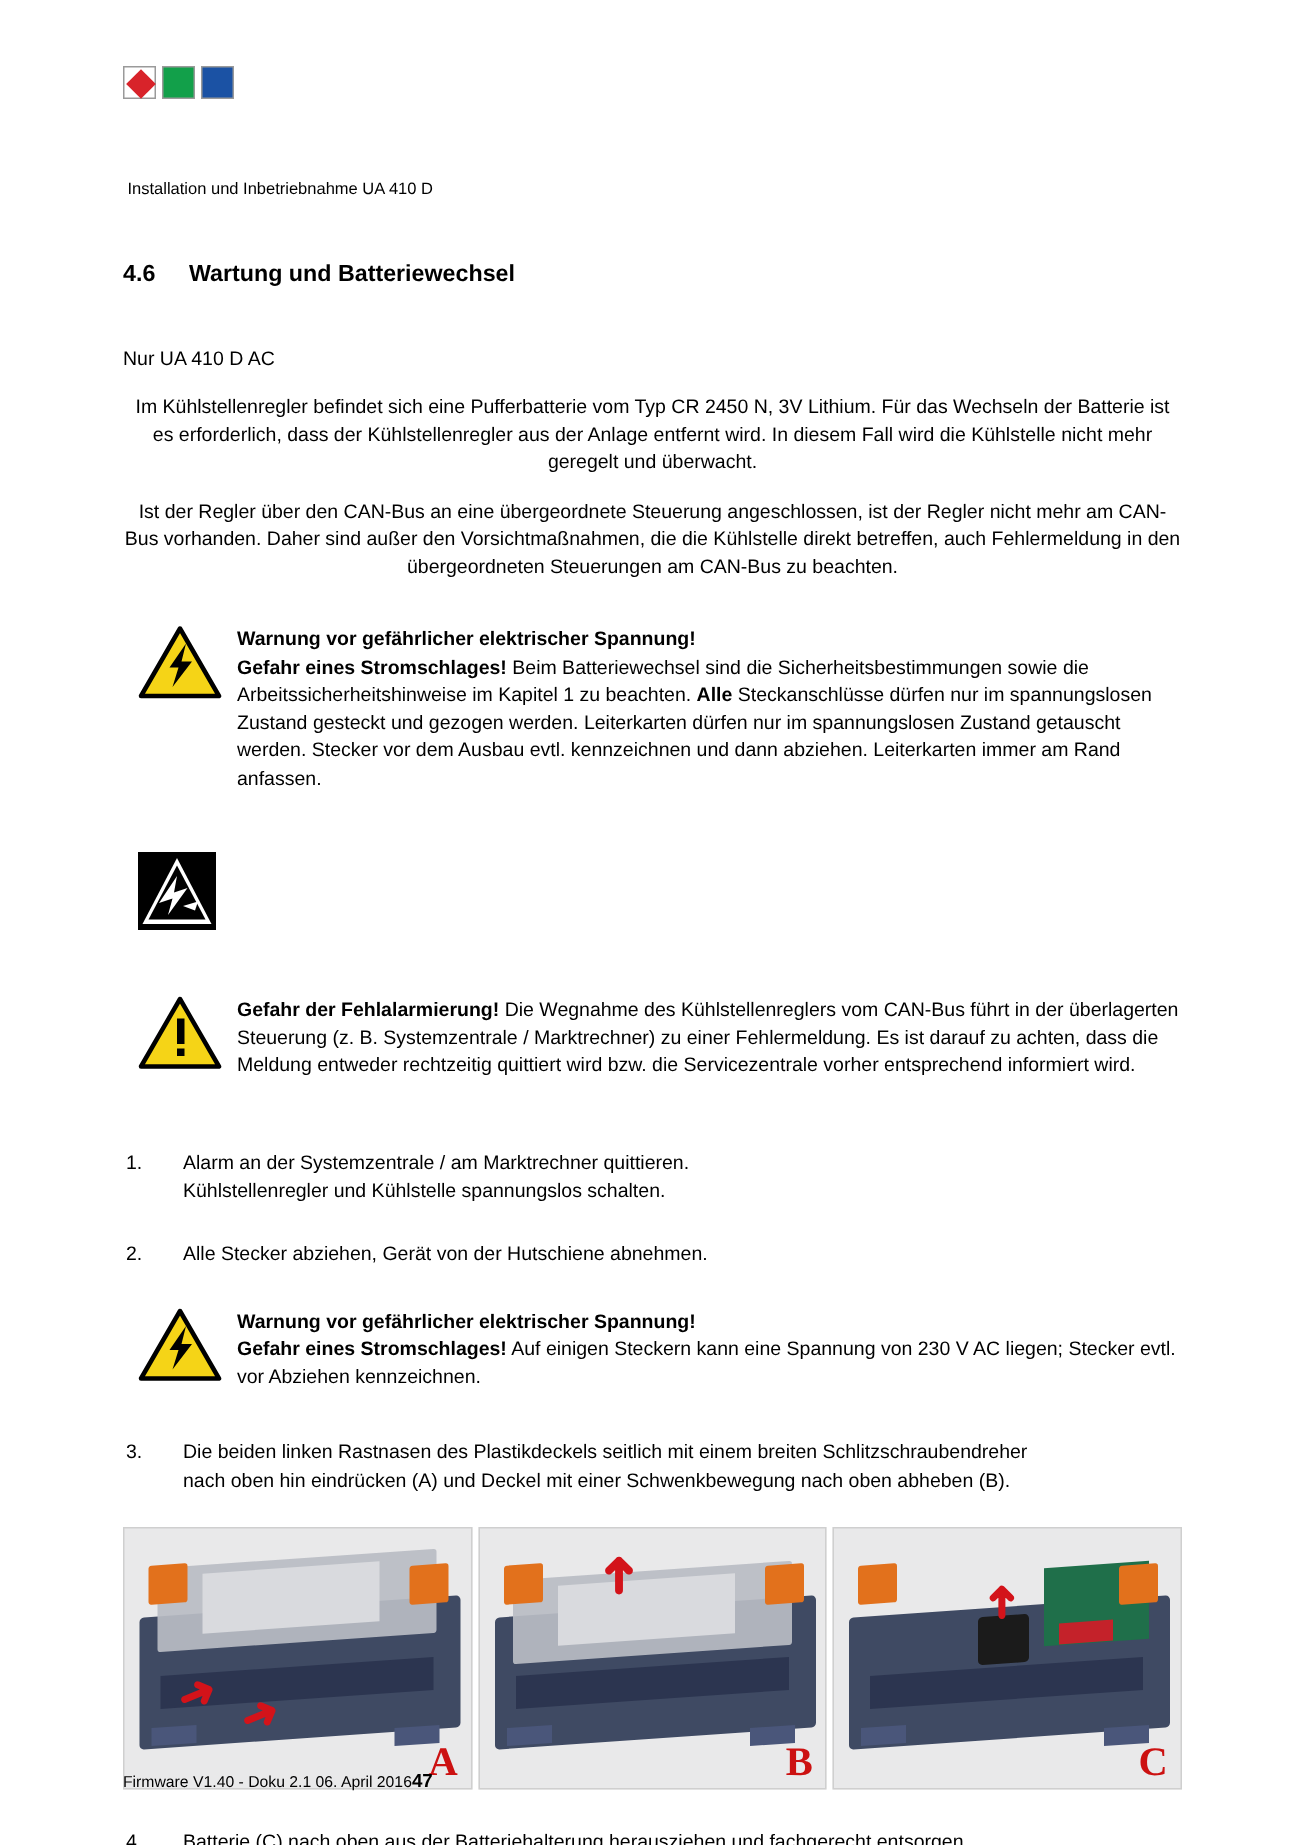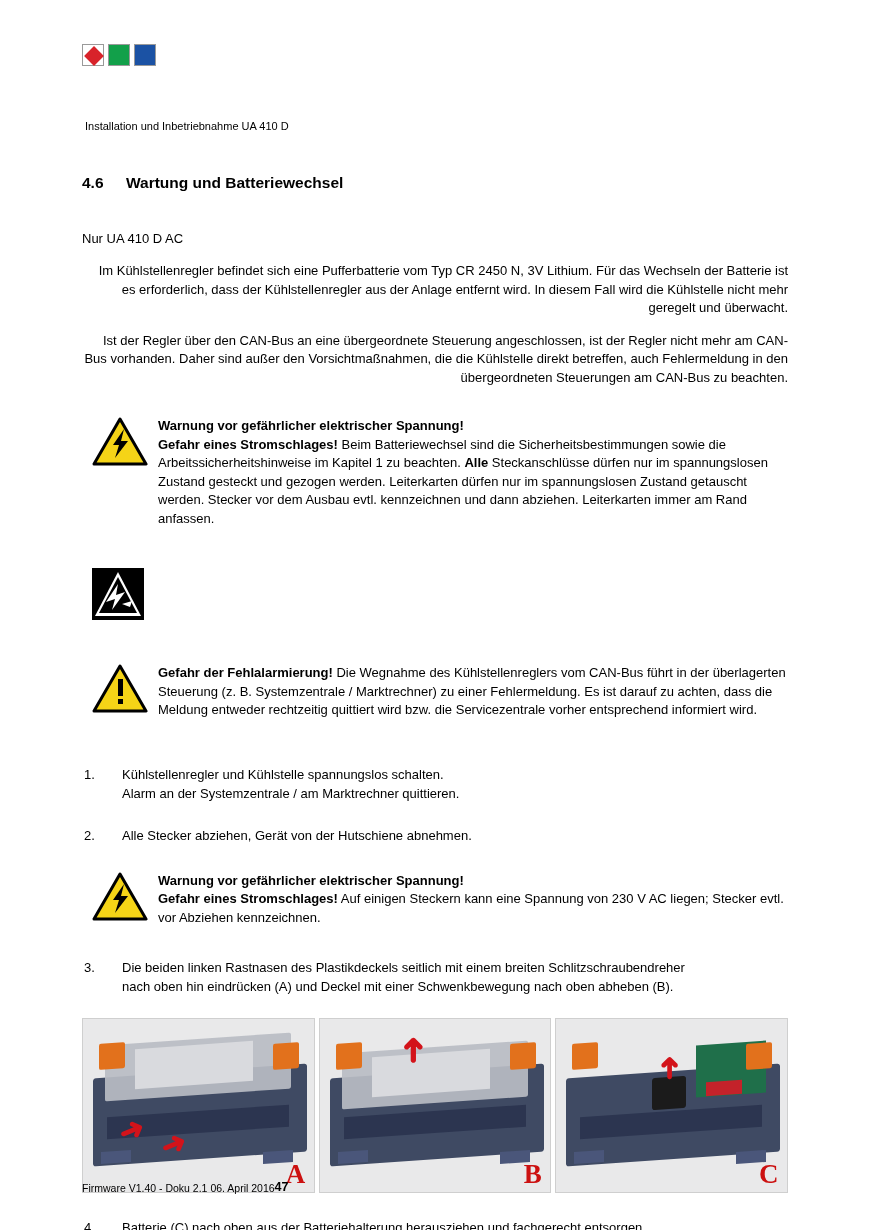--- a/index.html
+++ b/index.html
@@ -90,21 +90,21 @@
   }
   .lead {
     margin-top: 38px;
     font-size: 13px;
     line-height: 18px;
   }
   p.body {
     font-size: 13px;
     line-height: 18.5px;
     margin: 14px 0 0 0;
-    text-align: right;
+    text-align: center;
   }
   .bold { font-weight: bold; }
 
   
   .note {
     position: relative;
     margin-top: 26px;
     padding-left: 76px;
     min-height: 58px;
   }
@@ -354,22 +354,22 @@
           <rect x="26" y="35" width="5" height="5" fill="#000000"></rect>
         </svg>
       </div>
     </div>
     <p><span class="bold">Gefahr der Fehlalarmierung!</span><span> Die Wegnahme des Kühlstellenreglers vom CAN-Bus führt in der überlagerten Steuerung (z. B. Systemzentrale / Marktrechner) zu einer Fehlermeldung. Es ist darauf zu achten, dass die Meldung entweder rechtzeitig quittiert wird bzw. die Servicezentrale vorher entsprechend informiert wird.</span></p>
   </div>
 
   <div class="step" style="margin-top:44px;">
     <div class="n">1.</div>
     <div class="t">
+      <div>Alarm an der Systemzentrale / am Marktrechner quittieren.</div>
       <div>Kühlstellenregler und Kühlstelle spannungslos schalten.</div>
-      <div>Alarm an der Systemzentrale / am Marktrechner quittieren.</div>
     </div>
   </div>
 
   <div class="step">
     <div class="n">2.</div>
     <div class="t">Alle Stecker abziehen, Gerät von der Hutschiene abnehmen.</div>
   </div>
 
   <div class="note" style="margin-top:26px;min-height:52px;">
     <div class="icon">

